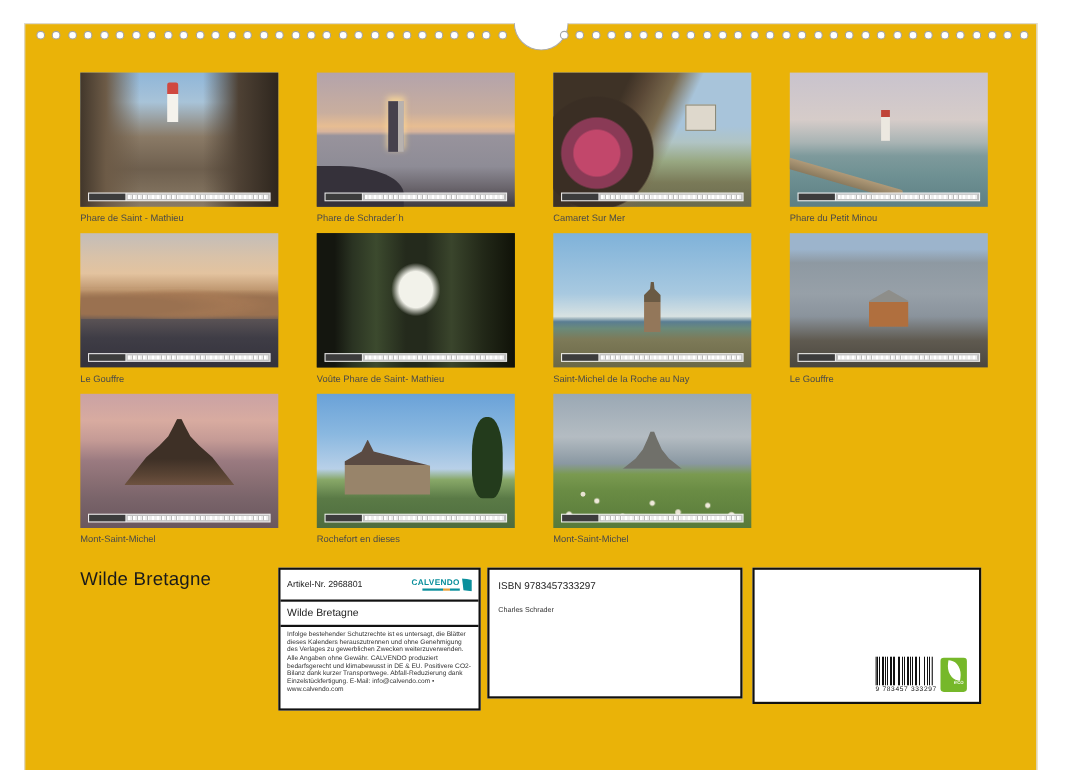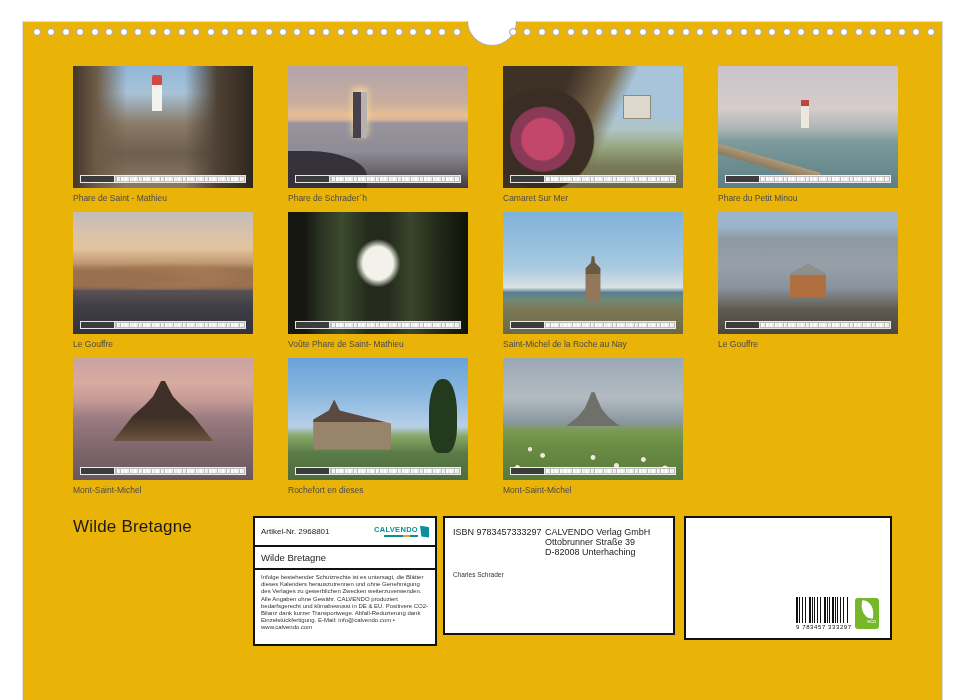--- a/index.html
+++ b/index.html
@@ -100,21 +100,21 @@
   .logo{display:flex;align-items:flex-start;gap:2px;}
   .logo .wordwrap{display:flex;flex-direction:column;align-items:flex-end;}
   .logo .word{font-size:7.5px;font-weight:bold;color:#0a8f9c;letter-spacing:.3px;line-height:8px;}
   .logo .tag{width:34px;height:2px;margin-top:1px;
              background:linear-gradient(90deg,#0a8f9c 0 55%,#e8a23c 55% 75%,#0a8f9c 75%);}
   .logo .mark{width:9px;height:12px;background:#0a8f9c;clip-path:polygon(0 0,100% 15%,100% 100%,15% 92%);}
   .box1 .row2{display:flex;align-items:center;height:21px;border-bottom:2px solid #111;padding:0 6px;
               font-size:9.5px;color:#222;}
   .box1 .row3{padding:4px 6px;font-size:6px;line-height:7.2px;color:#333;}
   .box2{left:420px;top:494px;width:232px;height:119px;padding:9px 8px;}
-  .box2 .topline{display:flex;}
+  .box2 .topline{display:flex;flex-direction:column;}
   .isbn{font-size:9px;color:#222;}
   .publisher{margin-left:auto;width:120px;font-size:9px;line-height:10px;color:#222;}
   .author{margin-top:14px;font-size:6.5px;color:#333;}
   .box3{left:661px;top:494px;width:208px;height:124px;}
   .barcode{position:absolute;left:110px;bottom:8px;width:52px;}
   .bars{height:26px;background:#fff;border-left:1px solid #111;border-right:1px solid #111;
         background-image:repeating-linear-gradient(90deg,#111 0 1px,rgba(0,0,0,0) 1px 2px,#111 2px 2.6px,rgba(0,0,0,0) 2.6px 4.6px,#111 4.6px 6.2px,rgba(0,0,0,0) 6.2px 7.6px);}
   .bnum{font-size:6px;color:#111;text-align:center;letter-spacing:.6px;margin-top:1px;white-space:nowrap;}
   .eco{position:absolute;right:11px;bottom:9px;width:24px;height:31px;background:#76b82a;border-radius:3px;}
   .leaf{width:13px;height:17px;margin:3px auto 0;background:#fff;border-radius:0 85% 0 85%;transform:rotate(8deg);}
@@ -319,25 +319,20 @@
           <span class="mark"></span>
         </span>
       </div>
       <div class="row2">Wilde Bretagne</div>
       <div class="row3">Infolge bestehender Schutzrechte ist es untersagt, die Blätter dieses Kalenders herauszutrennen und ohne Genehmigung des Verlages zu gewerblichen Zwecken weiterzuverwenden. Alle Angaben ohne Gewähr. CALVENDO produziert bedarfsgerecht und klimabewusst in DE &amp; EU. Positivere CO2-Bilanz dank kurzer Transportwege. Abfall-Reduzierung dank Einzelstückfertigung. E-Mail: info@calvendo.com • www.calvendo.com</div>
     </div>
 
     <div class="box box2">
       <div class="topline">
         <span class="isbn">ISBN 9783457333297</span>
-        <span class="publisher">
-          <span>CALVENDO Verlag GmbH</span><br>
-          <span>Ottobrunner Straße 39</span><br>
-          <span>D-82008 Unterhaching</span>
-        </span>
       </div>
       <div class="author">Charles Schrader</div>
     </div>
 
     <div class="box box3">
       <div class="barcode">
         <div class="bars"></div>
         <div class="bnum">9 783457 333297</div>
       </div>
       <div class="eco">

